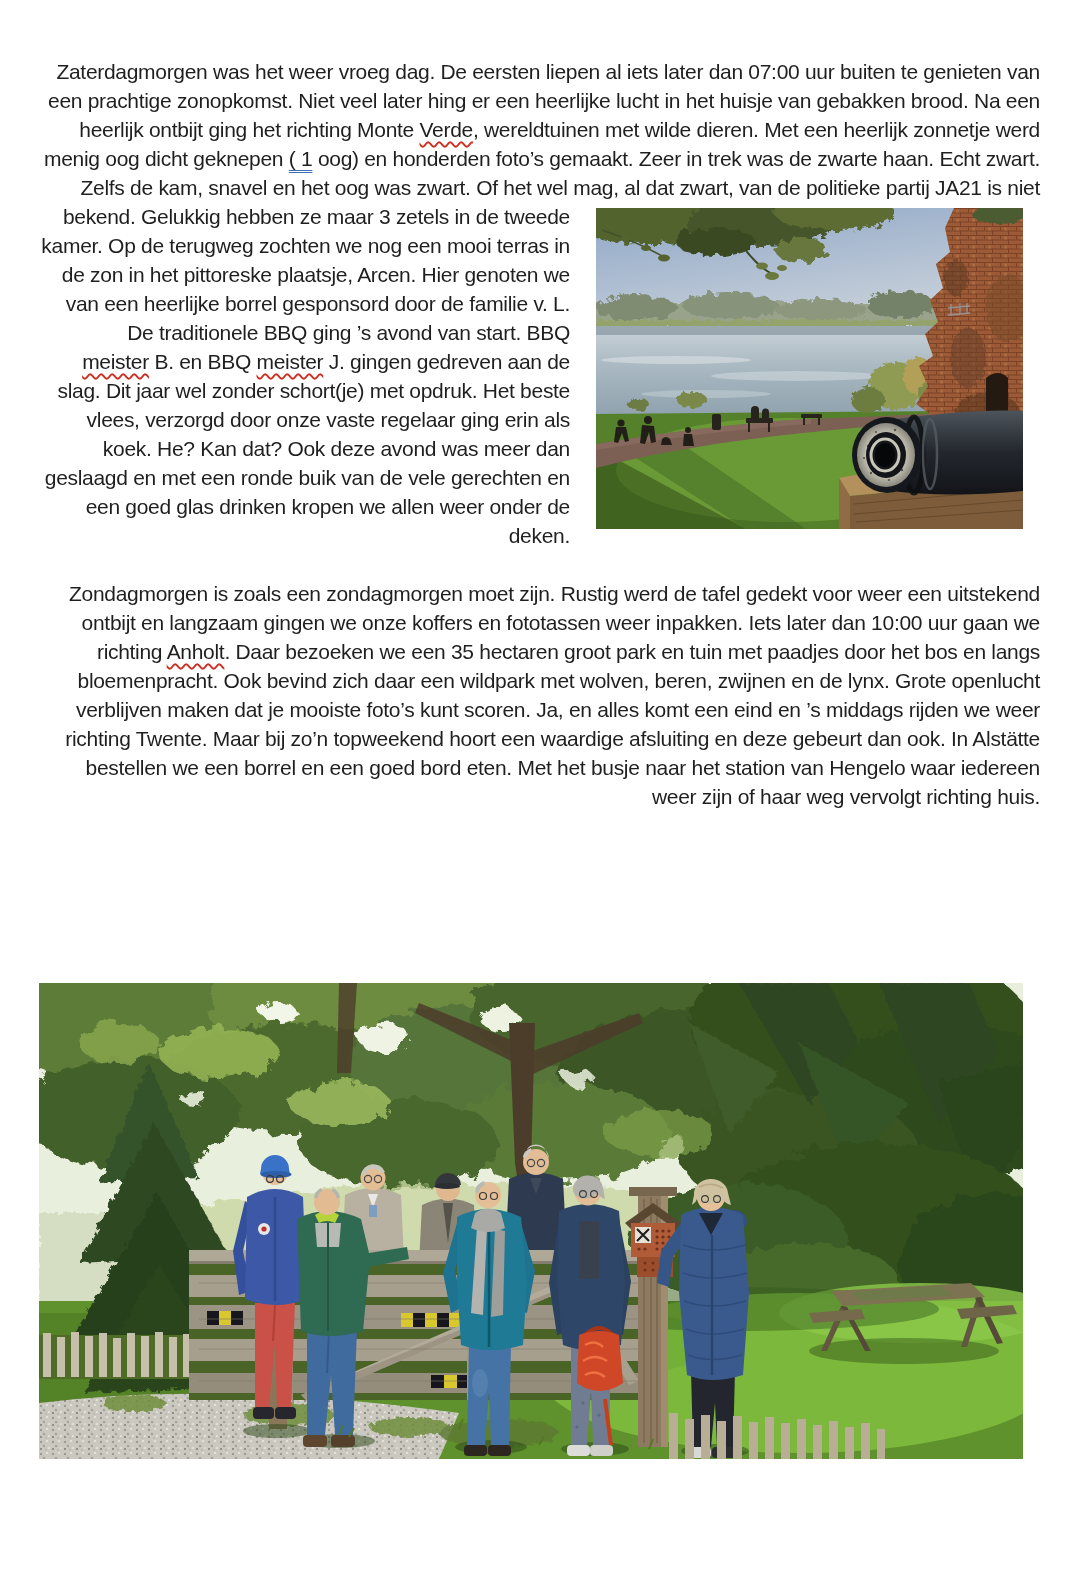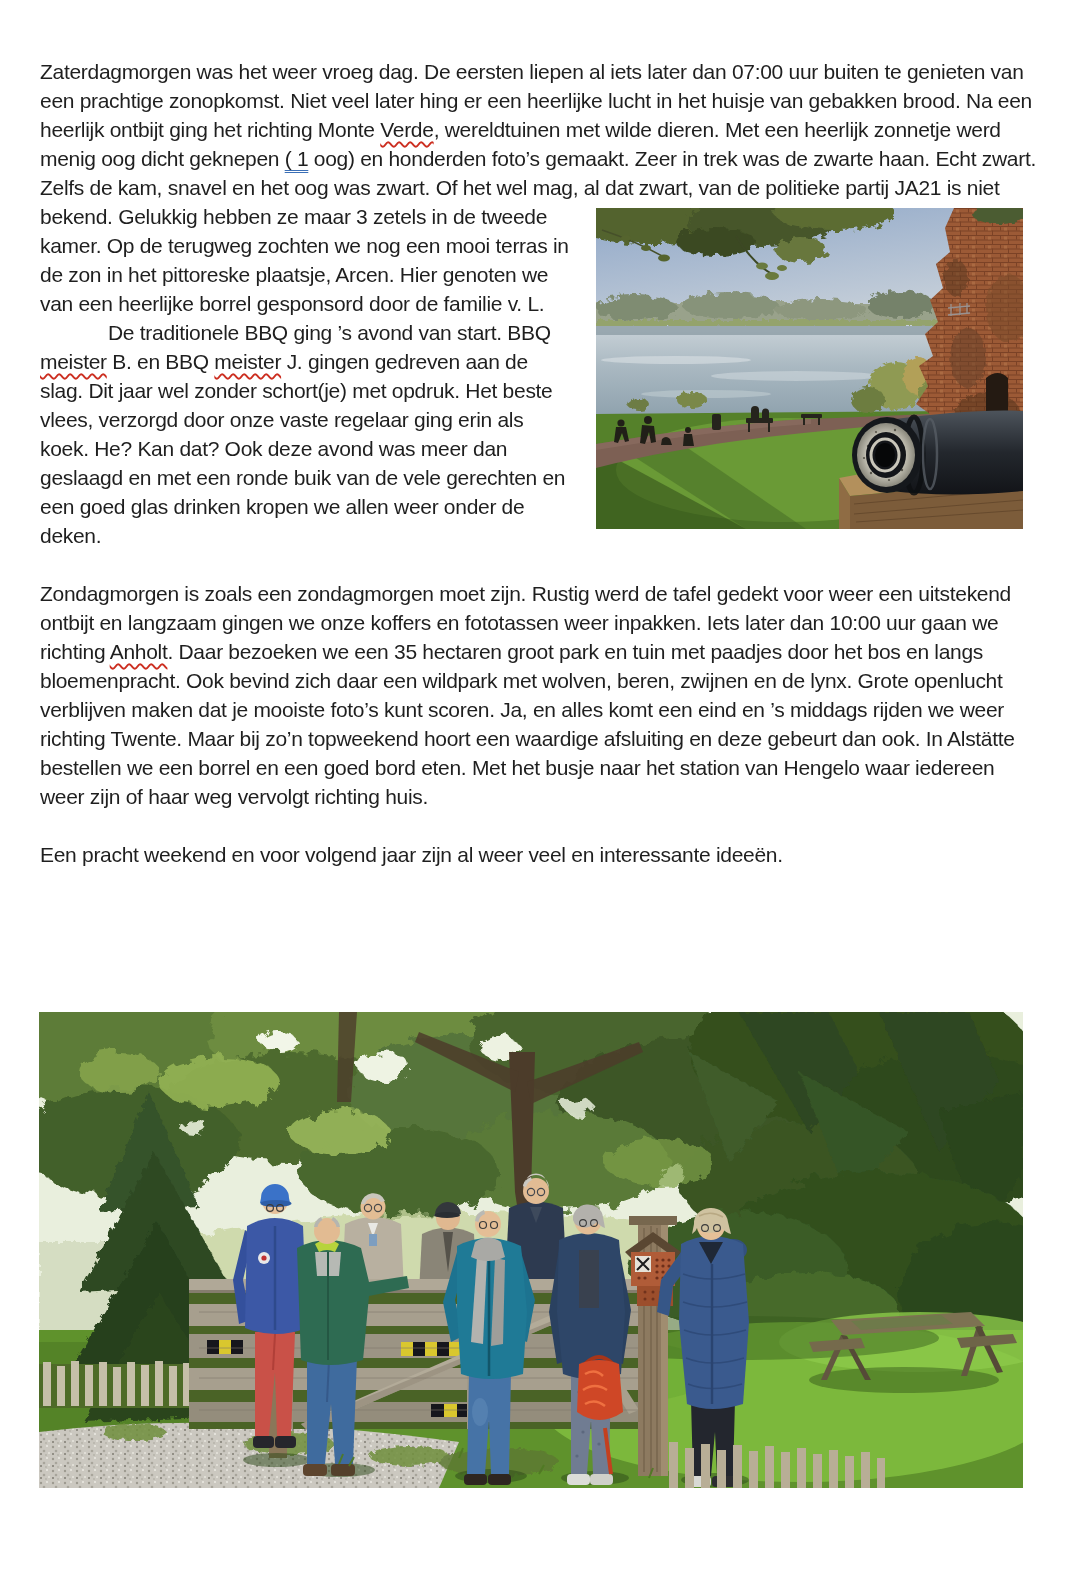--- a/index.html
+++ b/index.html
@@ -5,21 +5,21 @@
   html,body{margin:0;padding:0;}
   body{
     width:1080px;height:1574px;overflow:hidden;position:relative;
     background:var(--page-background,#ffffff);
     font-family:"Liberation Sans",sans-serif;
   }
   .flow{
     padding:57px 40px 0 40px;
     font-size:21px;line-height:29px;letter-spacing:-0.3px;
     color:var(--text,#1f1f1f);
-    text-align:left;
+    text-align:right;
   }
   .para{margin:0;}
   .blank{height:29px;}
   .tab{display:inline-block;width:68px;}
   .seg-spell{
     text-decoration:underline wavy var(--spell-underline,#cc2e20);
     text-decoration-thickness:1.6px;text-underline-offset:4px;
   }
   .seg-grammar{
     text-decoration:underline double var(--grammar-underline,#3b6fb6);
@@ -196,21 +196,20 @@
   </span><span><span class="seg seg-plain">zetels in de tweede kamer. Op de terugweg zochten we nog een mooi terras in de zon in het pittoreske plaatsje, Arcen. Hier genoten we van een heerlijke borrel gesponsord door de familie v. L.</span></span></p>
 
   <p class="para"><span class="tab"></span><span><span class="seg seg-plain">De traditionele BBQ ging ’s avond van start. BBQ </span><span class="seg seg-spell">meister</span><span class="seg seg-plain"> B. en BBQ </span><span class="seg seg-spell">meister</span><span class="seg seg-plain"> J. gingen gedreven aan de slag. Dit jaar wel zonder schort(je) met opdruk. Het beste vlees, verzorgd door onze vaste regelaar ging erin als koek. He? Kan dat? Ook deze avond was meer dan geslaagd en met een ronde buik van de vele gerechten en een goed glas drinken kropen we allen weer onder de deken.</span></span></p>
 
   <p class="para blank"></p>
 
   <p class="para"><span><span class="seg seg-plain">Zondagmorgen is zoals een zondagmorgen moet zijn. Rustig werd de tafel gedekt voor weer een uitstekend ontbijt en langzaam gingen we onze koffers en fototassen weer inpakken. Iets later dan 10:00 uur gaan we richting </span><span class="seg seg-spell">Anholt</span><span class="seg seg-plain">. Daar bezoeken we een 35 hectaren groot park en tuin met paadjes door het bos en langs bloemenpracht. Ook bevind zich daar een wildpark met wolven, beren, zwijnen en de lynx. Grote openlucht verblijven maken dat je mooiste foto’s kunt scoren. Ja, en alles komt een eind en ’s middags rijden we weer richting Twente. Maar bij zo’n topweekend hoort een waardige afsluiting en deze gebeurt dan ook. In Alstätte bestellen we een borrel en een goed bord eten. Met het busje naar het station van Hengelo waar iedereen weer zijn of haar weg vervolgt richting huis.</span></span></p>
 
   <p class="para blank"></p>
 
-  <p class="para"><span><span class="seg seg-plain">Een pracht weekend en voor volgend jaar zijn al weer veel en interessante ideeën.</span></span></p>
 
   <span class="photo2" role="img" aria-label="Foto: groep van acht personen bij houten hek">
     <svg width="984" height="476" viewBox="0 0 984 476" preserveAspectRatio="none">
       <defs>
         <filter id="gruff" x="-15%" y="-15%" width="130%" height="130%">
           <feTurbulence type="fractalNoise" baseFrequency="0.07" numOctaves="3" seed="11"></feTurbulence>
           <feDisplacementMap in="SourceGraphic" scale="18"></feDisplacementMap>
         </filter>
         <filter id="gruff2" x="-15%" y="-15%" width="130%" height="130%">
           <feTurbulence type="fractalNoise" baseFrequency="0.16" numOctaves="2" seed="5"></feTurbulence>

